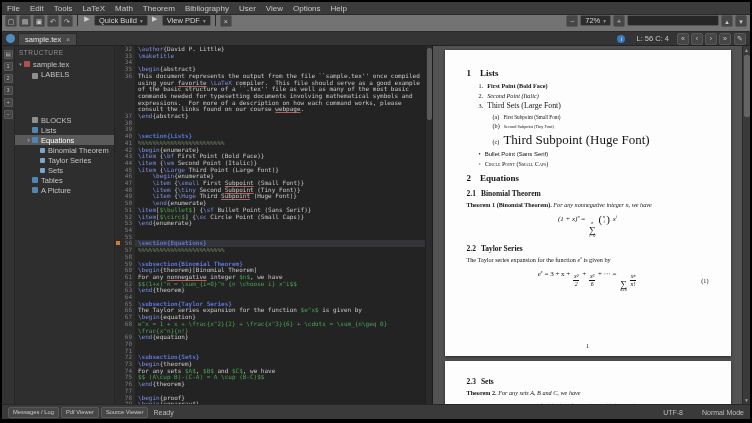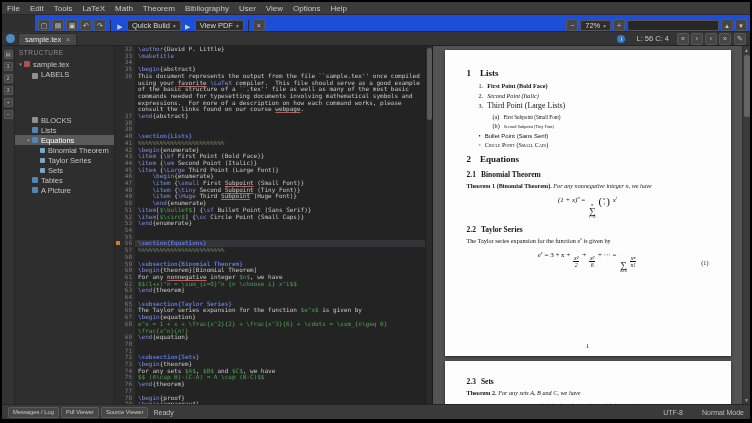--- a/index.html
+++ b/index.html
@@ -6,21 +6,21 @@
   html,body { background:#000; }
   .window { position:relative; width:752px; height:423px; background:#000; overflow:hidden;
             font-family:"Liberation Sans", sans-serif; }
   .app { position:absolute; top:2px; left:2px; right:2px; bottom:4px; display:flex; flex-direction:column; background:#2f2f2f; }
 
   
   .menubar { height:13px; display:flex; align-items:center; background:#3b3b3b; border-bottom:1px solid #2a2a2a; color:#c8c8c8; font-size:8px; flex:none; }
   .menu-item { padding:1px 5px; cursor:default; }
 
   
-  .toolbar { height:17px; display:flex; align-items:flex-end; gap:2px; background:#1d4ed8; border-bottom:1px solid #2a2a2a; padding:0 3px; flex:none;margin-left:33px; }
+  .toolbar { height:17px; display:flex; align-items:flex-start; gap:2px; background:#737373; border-bottom:1px solid #2a2a2a; padding:0 3px; flex:none; }
   .tb-group { display:flex; gap:2px; align-items:center; }
   .tb-btn { width:12px; height:12px; flex:none; background:#464646; border:1px solid #585858; border-radius:2px; color:#c8c8c8; font-size:7px; line-height:9px; text-align:center; padding:0; }
   .sep { width:1px; height:11px; background:#2a2a2a; margin:0 2px; flex:none; }
   .run-btn { background:none; border:none; color:#cfcfcf; font-size:7px; width:10px; padding:0; }
   .combo { display:flex; align-items:center; gap:3px; height:11px; background:#2d2d2d; border:1px solid #565656; border-radius:2px; color:#d5d5d5; font-size:7.5px; padding:0 4px; white-space:nowrap; }
   .car { font-size:5.5px; color:#9a9a9a; }
   .tb-search { width:92px; height:11px; background:#272727; border:1px solid #565656; border-radius:2px; color:#ddd; font-size:7px; padding:0 3px; }
   .flex1 { flex:1; }
 
   
@@ -468,29 +468,33 @@
               <div class="pl-item">
                 <span class="pl-marker">1.</span>
                 <span class="st-bold">First Point (Bold Face)</span>
               </div>
               <div class="pl-item">
                 <span class="pl-marker">2.</span>
                 <span class="st-italic">Second Point (Italic)</span>
               </div>
               <div class="pl-item">
                 <span class="pl-marker">3.</span>
-                <span class="st-large">Third Point (Large Lists)</span>
+                <span class="st-large">Third Sets (Large Font)</span>
               </div>
               <div class="pl-item ind">
                 <span class="pl-marker">(a)</span>
                 <span class="st-small">First Subpoint (Small Font)</span>
               </div>
               <div class="pl-item ind">
                 <span class="pl-marker">(b)</span>
                 <span class="st-tiny">Second Subpoint (Tiny Font)</span>
+              </div>
+              <div class="pl-item ind">
+                <span class="pl-marker">(c)</span>
+                <span class="st-huge">Third Subpoint (Huge Font)</span>
               </div>
               <div class="pl-item">
                 <span class="pl-marker">•</span>
                 <span class="st-sans">Bullet Point (Sans Serif)</span>
               </div>
               <div class="pl-item">
                 <span class="pl-marker">◦</span>
                 <span class="st-smallcaps">Circle Point (Small Caps)</span>
               </div>
             </div>

